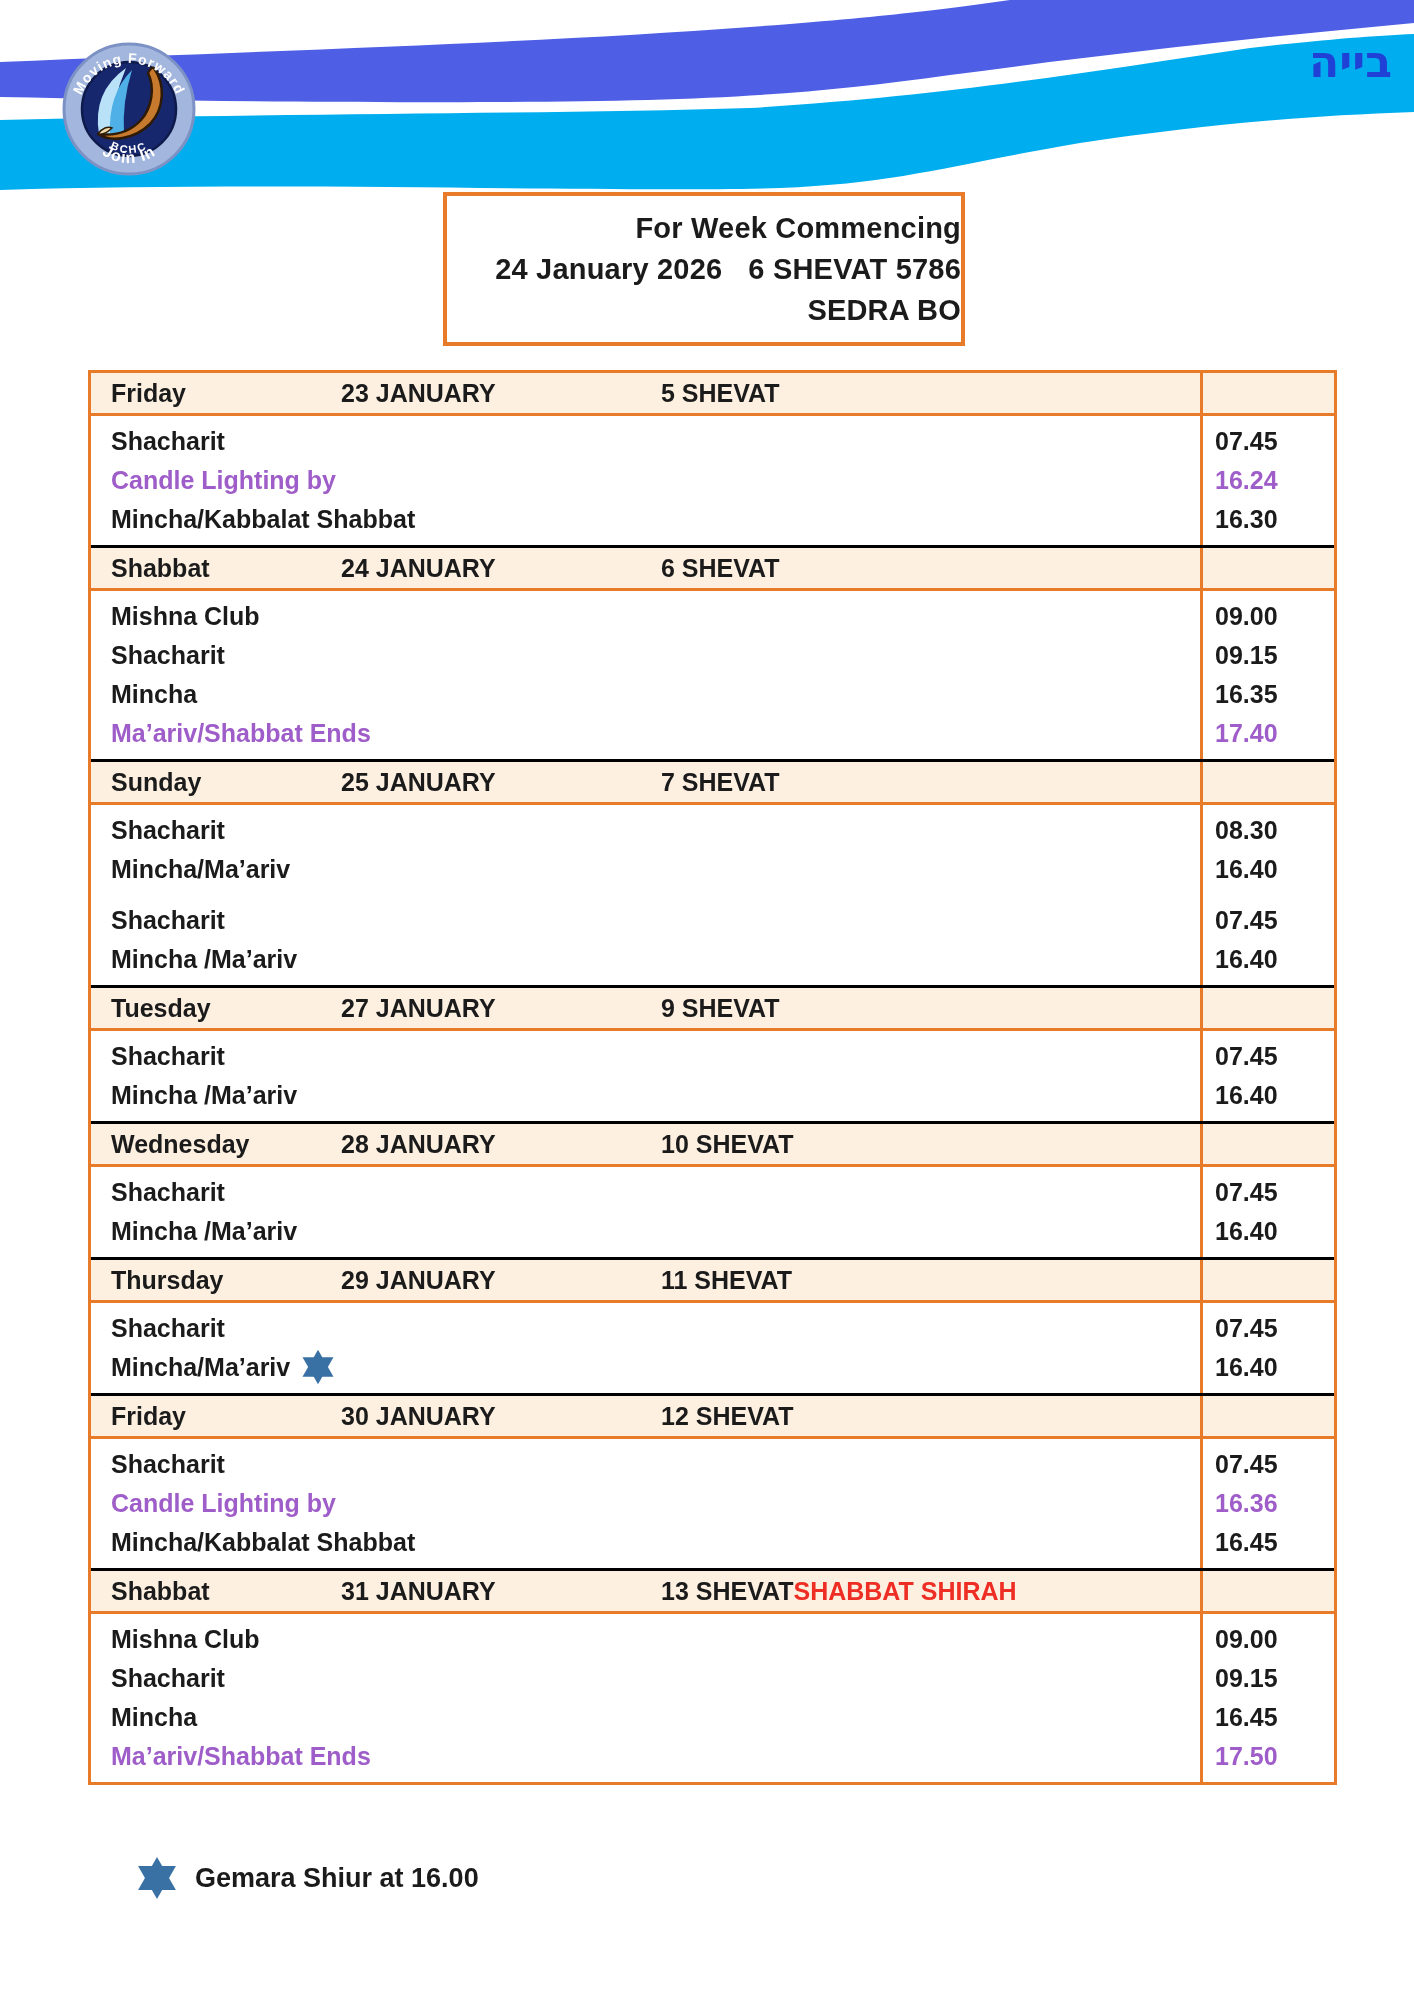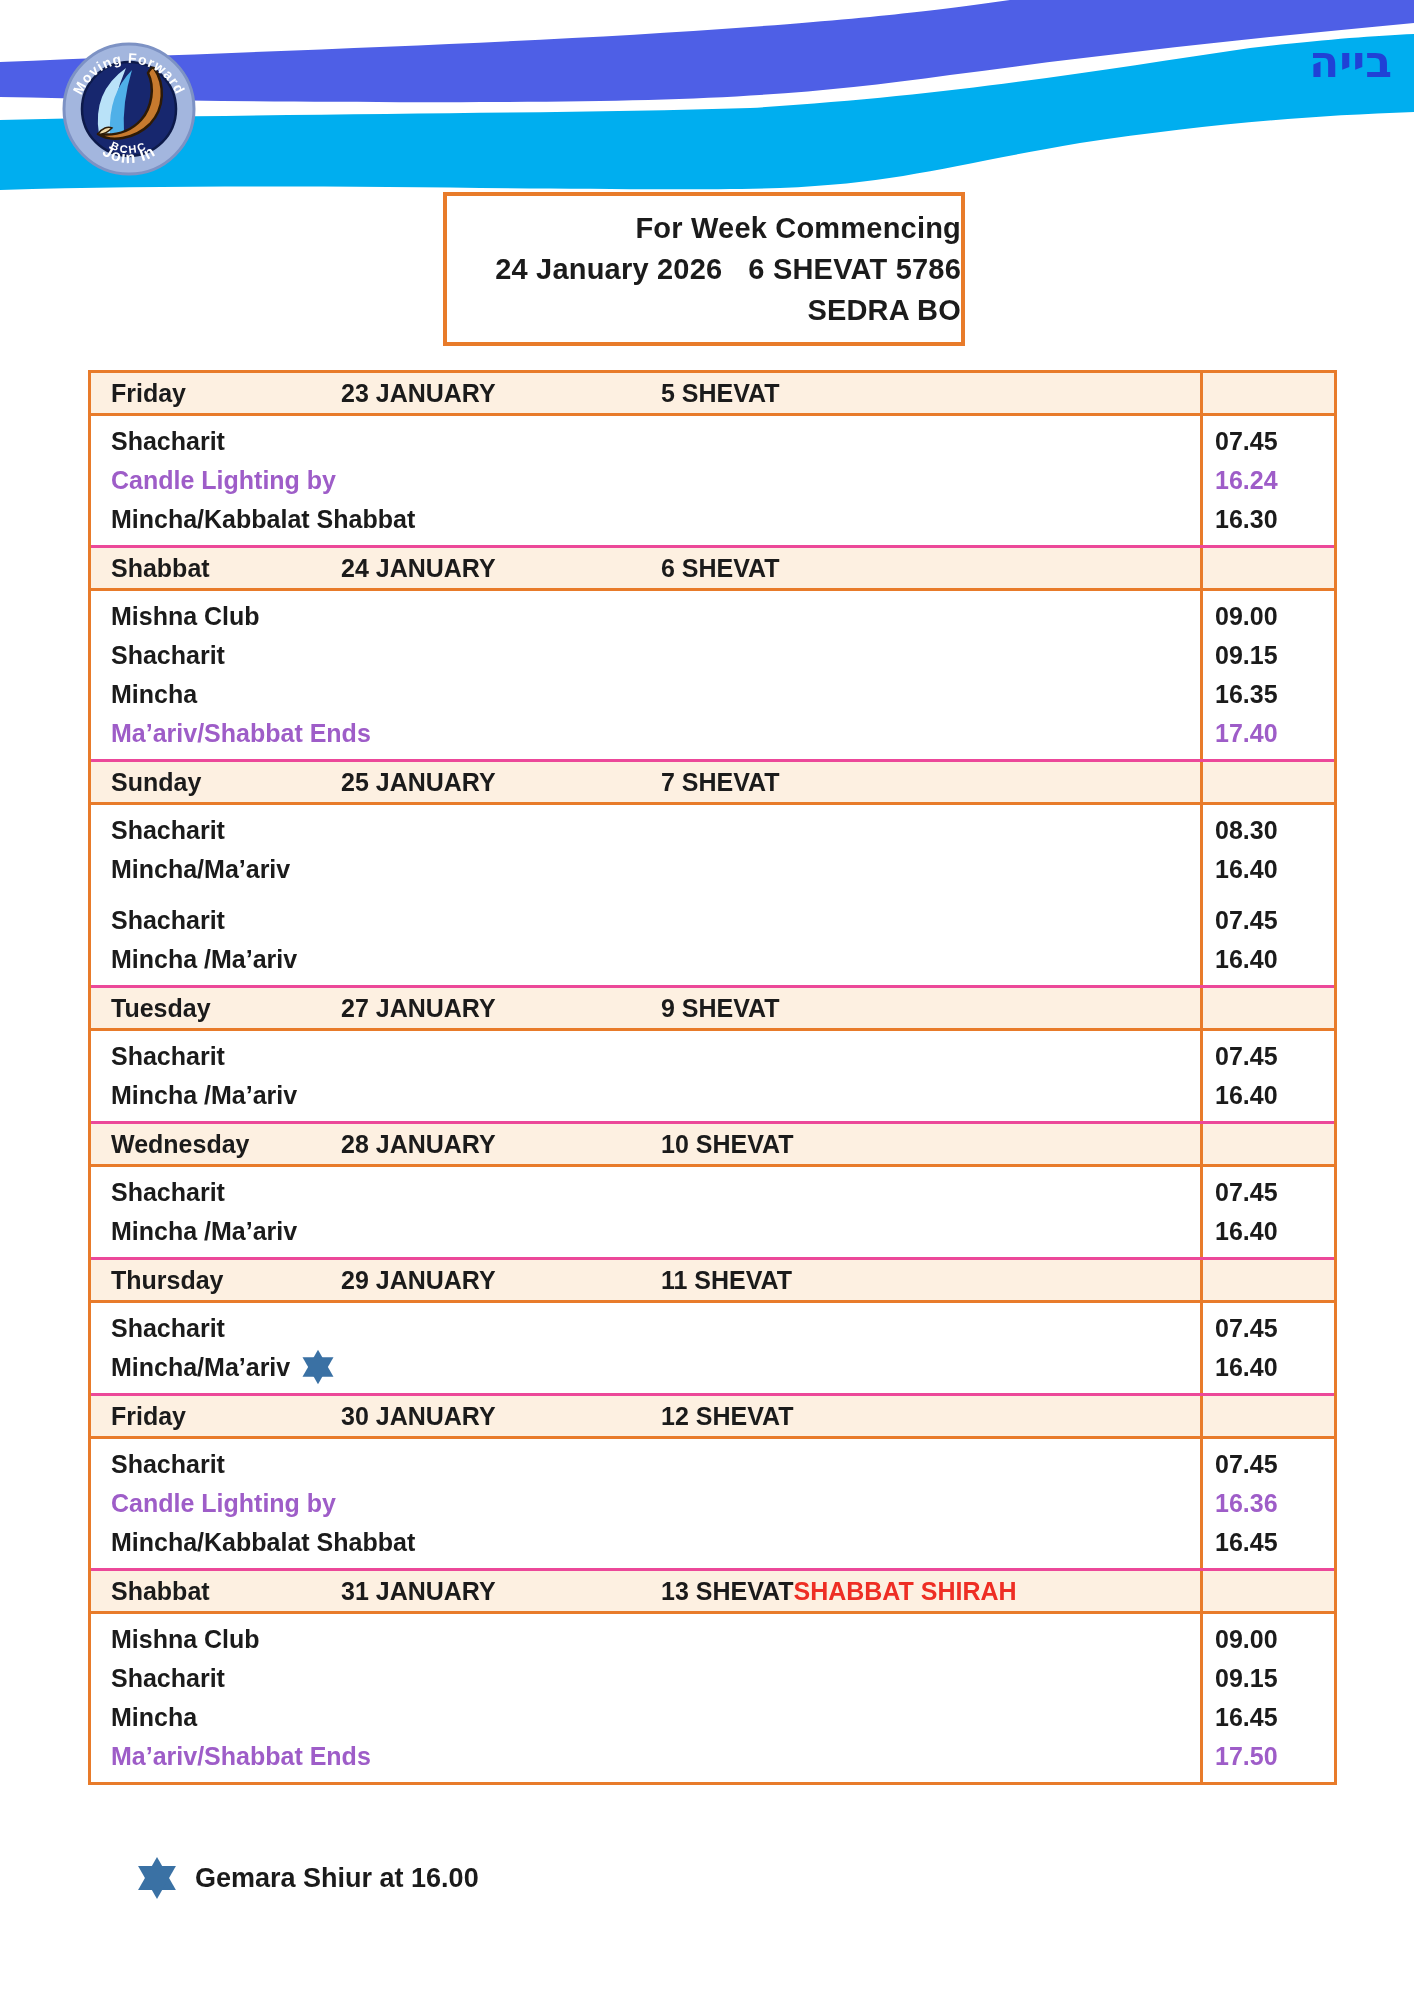--- a/index.html
+++ b/index.html
@@ -28,21 +28,21 @@
   }
   .week-box .wl{font-size:29px;font-weight:bold;letter-spacing:.2px;}
   .week-box .wl2 span.gap{display:inline-block;width:26px;}
   
   .sched{
     position:absolute;left:88px;top:370px;width:1249px;
     border:3px solid #e87b2a;box-sizing:border-box;background:#fff;
   }
   .head-row{
     display:flex;background:#fdf0e1;
-    border-top:3px solid #ec4899;border-bottom:3px solid #e87b2a;
+    border-top:3px solid #000000;border-bottom:3px solid #e87b2a;
     height:40px;align-items:center;
   }
   .sched > .section:first-child .head-row{border-top:none;}
   .body-row{display:flex;}
   .main-cell{
     flex:1 1 auto;border-right:3px solid #e87b2a;box-sizing:border-box;
     min-width:0;
   }
   .time-cell{width:131px;flex:0 0 131px;box-sizing:border-box;}
   .head-row .main-cell{

